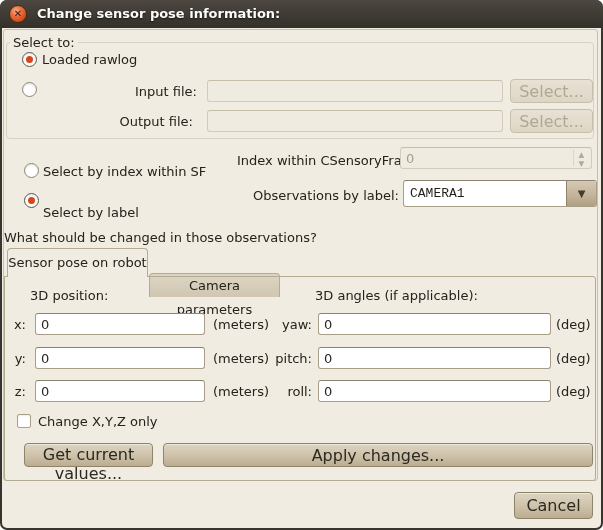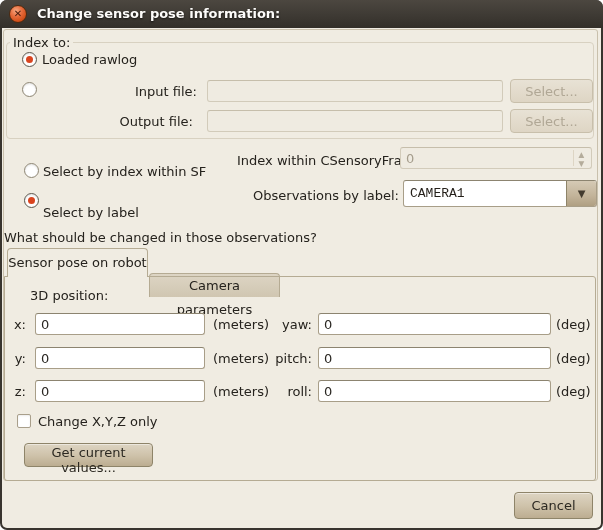--- a/index.html
+++ b/index.html
@@ -67,21 +67,21 @@
     font-family:inherit; font-size:13px; color:#2a2722; padding:0 5px;
   }
   .entry:disabled, .entry.disabled {
     background:#efebe1; border-color:#d2cbba; border-top-color:#c6beab; color:#a59d8c;
   }
 
   .btn {
     position:absolute; border-radius:4px; cursor:pointer;
     background:linear-gradient(#ddd4c2 0%, #cfc3ab 50%, #bcad91 100%);
     border:1px solid #8e8469; color:#2c2922;
-    font-family:inherit; font-size:13px; text-align:center;
+    font-family:inherit; font-size:16px; text-align:center;
     box-shadow:inset 0 1px 0 rgba(255,255,255,.45);
   }
   .btn.disabled {
     background:linear-gradient(#e8e2d5 0%, #ded5c4 100%);
     border-color:#c8bfab; color:#b0a795; box-shadow:none; cursor:default;
   }
 
   .spin-field { padding-right:20px; }
   .spin-arrows {
     position:absolute; right:2px; top:2px; bottom:2px; width:16px;
@@ -129,21 +129,21 @@
     <div class="close-btn">
       <span class="close-x">✕</span>
     </div>
     <div class="title">Change sensor pose information:</div>
   </div>
 
   <div class="body">
     <div class="panel-main"></div>
 
     <div class="groupbox" style="left:4px; top:14px; width:588px; height:97px;">
-      <span class="legend">Index to:</span>
+      <span class="legend">Select to:</span>
     </div>
     <span class="radio checked" style="left:20px; top:24px;">
         <span class="dot"></span>
       </span>
     <span class="lbl" style="left:40px; top:25px;">Loaded rawlog</span>
 
     <span class="radio" style="left:20px; top:54px;"></span>
 
     <span class="lbl r-align" style="left:104px; top:57px; width:91px;">Input file:</span>
     <input class="entry disabled" style="left: 205px; top: 52px; width: 296px;" disabled="" value="">
@@ -175,20 +175,21 @@
       <span class="combo-btn"><span>▼</span></span>
     </div>
 
     <span class="lbl" style="left:2px; top:203px;">What should be changed in those observations?</span>
 
     <div class="tab active" style="left:5px; top:220px; width:141px; height:29px; line-height:28px;">Sensor pose on robot</div>
     <div class="tab inactive" style="left:147px; top:224px; width:131px; height:24px; line-height:24px;">Camera parameters</div>
     <div class="tab-panel" style="left:2px; top:248px; width:592px; height:205px;"></div>
 
     <span class="lbl" style="left:28px; top:261px;">3D position:</span>
+    <span class="lbl" style="left:313px; top:261px;">3D angles (if applicable):</span>
 
     <span class="lbl r-align" style="left:8px; top:290px; width:16px;">x:</span>
     <input class="entry" style="left: 33px; top: 285px; width: 170px;" value="0">
     <span class="lbl" style="left:211px; top:290px;">(meters)</span>
     <span class="lbl r-align" style="left:268px; top:290px; width:42px;">yaw:</span>
     <input class="entry" style="left: 316px; top: 285px; width: 233px;" value="0">
     <span class="lbl" style="left:554px; top:290px;">(deg)</span>
 
     <span class="lbl r-align" style="left:8px; top:324px; width:16px;">y:</span>
     <input class="entry" style="left: 33px; top: 319px; width: 170px;" value="0">
@@ -201,16 +202,17 @@
     <input class="entry" style="left: 33px; top: 352px; width: 170px;" value="0">
     <span class="lbl" style="left:211px; top:357px;">(meters)</span>
     <span class="lbl r-align" style="left:268px; top:357px; width:42px;">roll:</span>
     <input class="entry" style="left: 316px; top: 352px; width: 233px;" value="0">
     <span class="lbl" style="left:554px; top:357px;">(deg)</span>
 
     <span class="checkbox" style="left:15px; top:386px;"></span>
     <span class="lbl" style="left:36px; top:387px;">Change X,Y,Z only</span>
 
     <button class="btn" style="left:22px; top:415px; width:129px; height:24px;">Get current values...</button>
+    <button class="btn" style="left:161px; top:415px; width:430px; height:24px;">Apply changes...</button>
 
     <button class="btn" style="left:512px; top:464px; width:79px; height:27px;">Cancel</button>
   </div>
 </div>
 
 </body></html>

